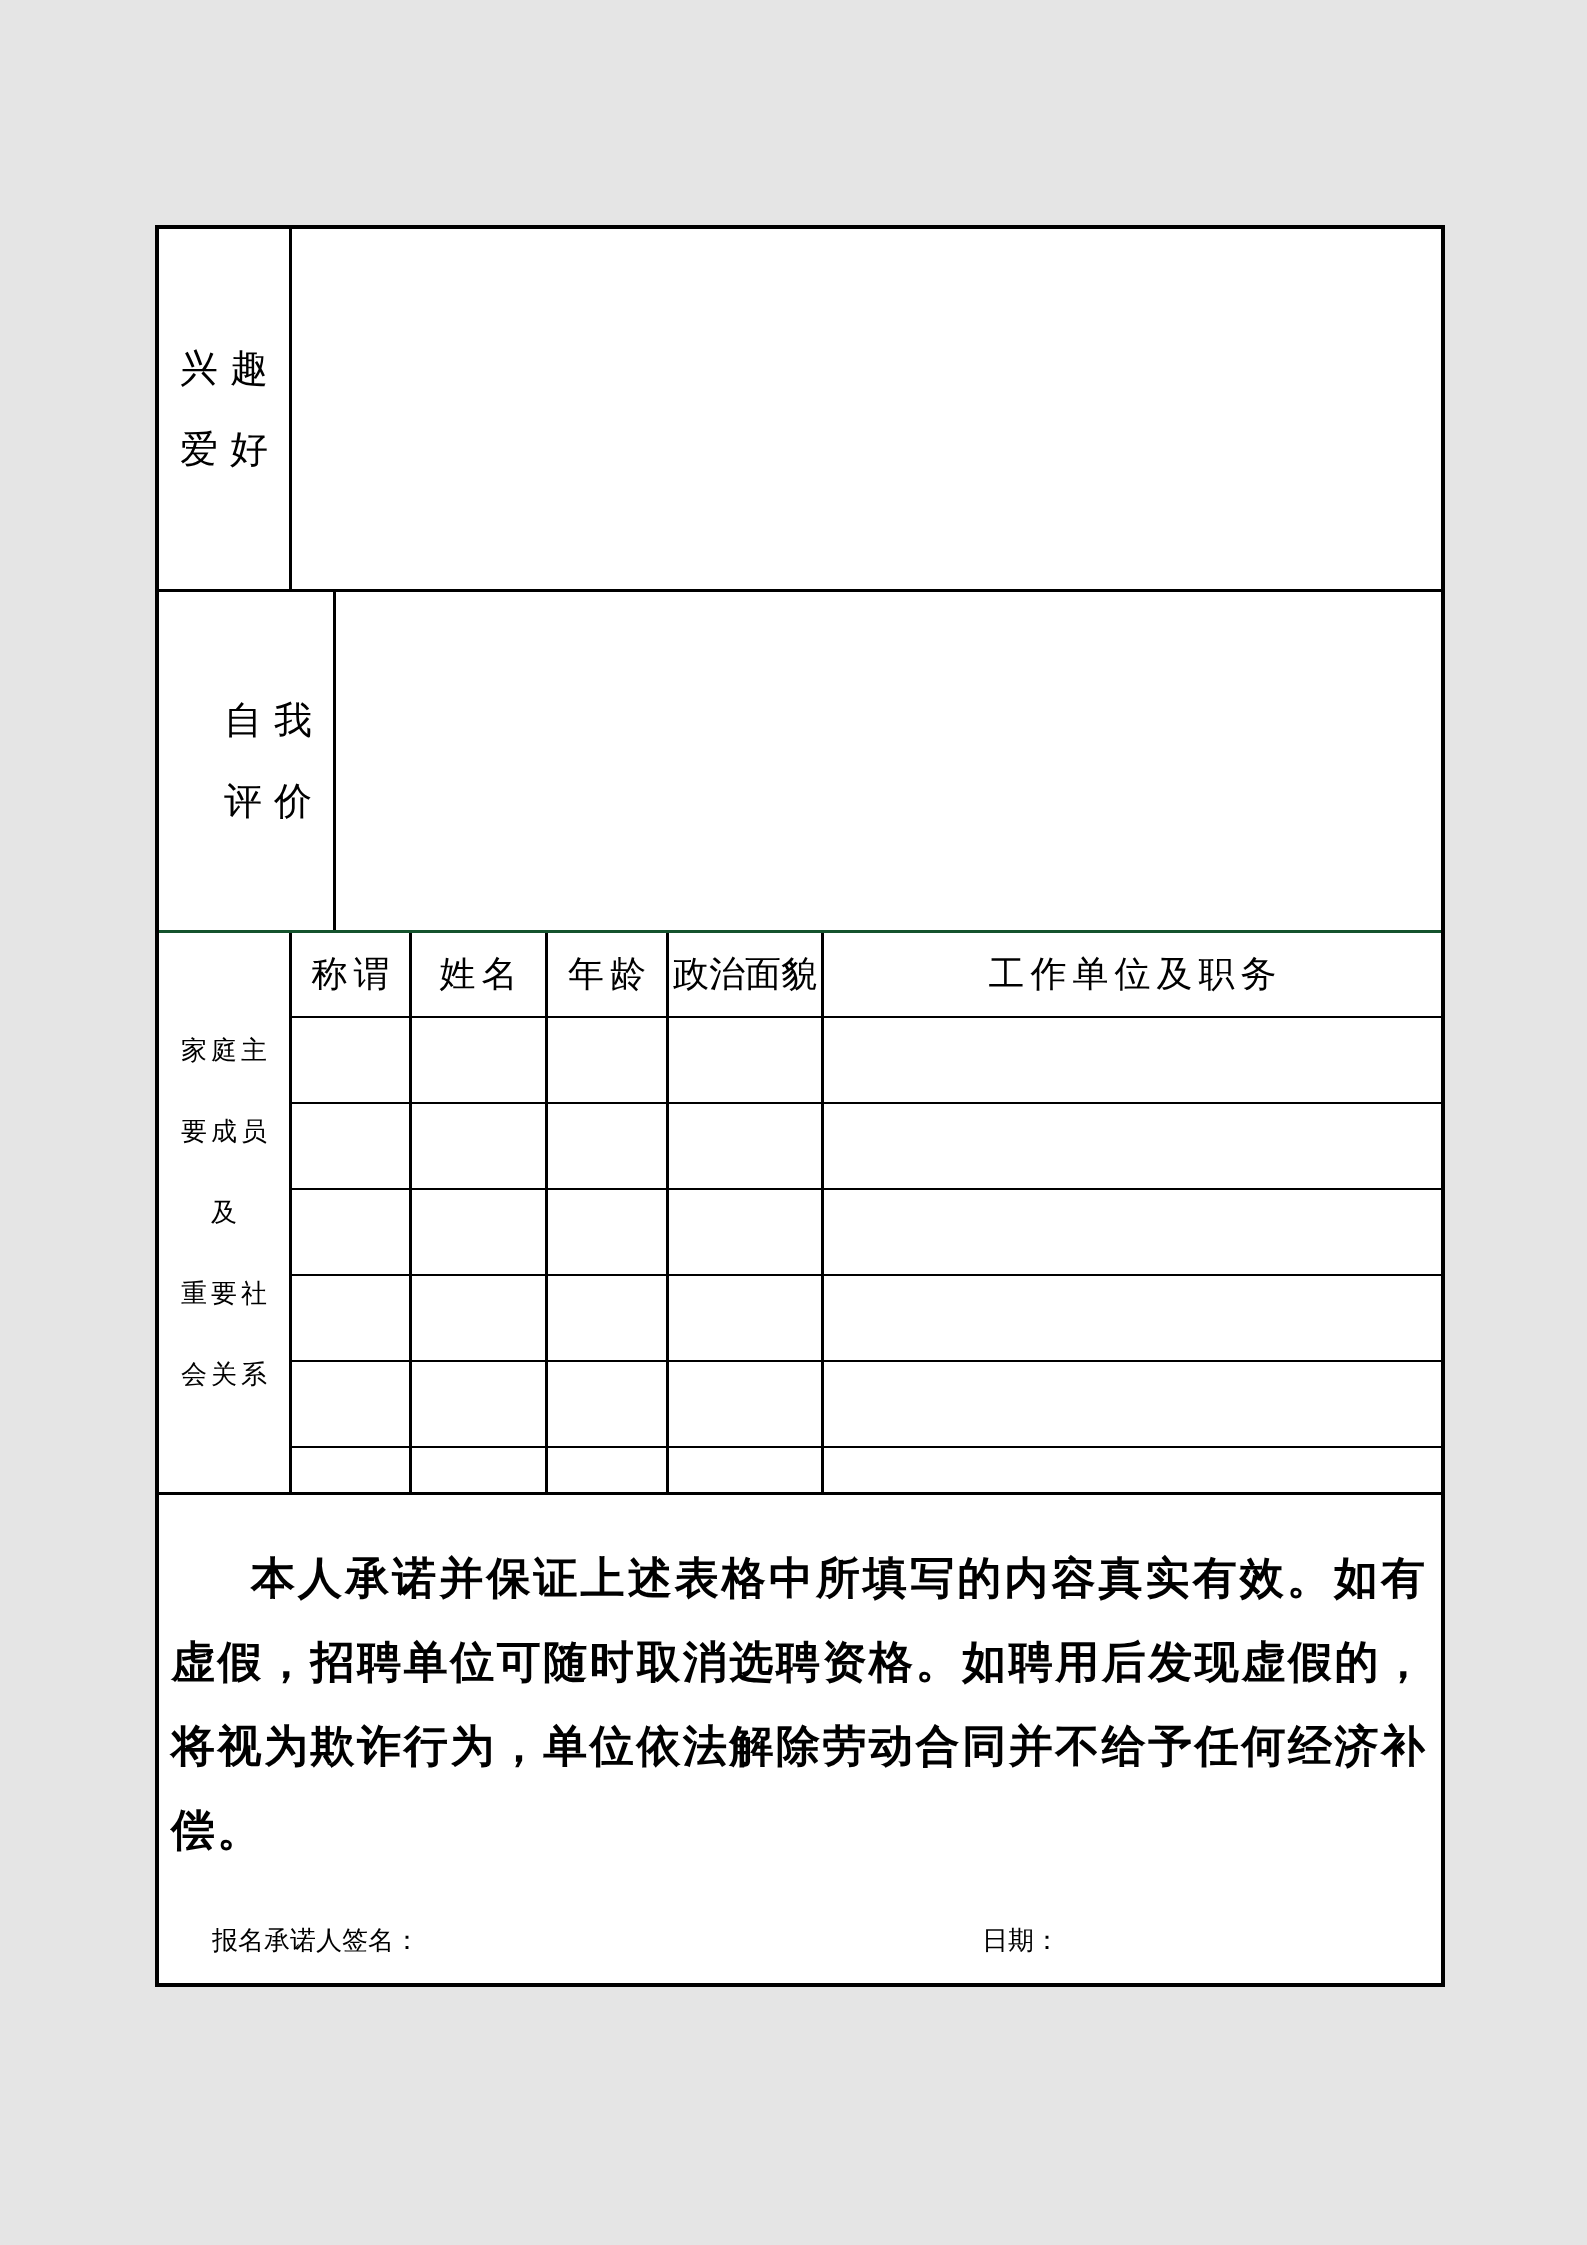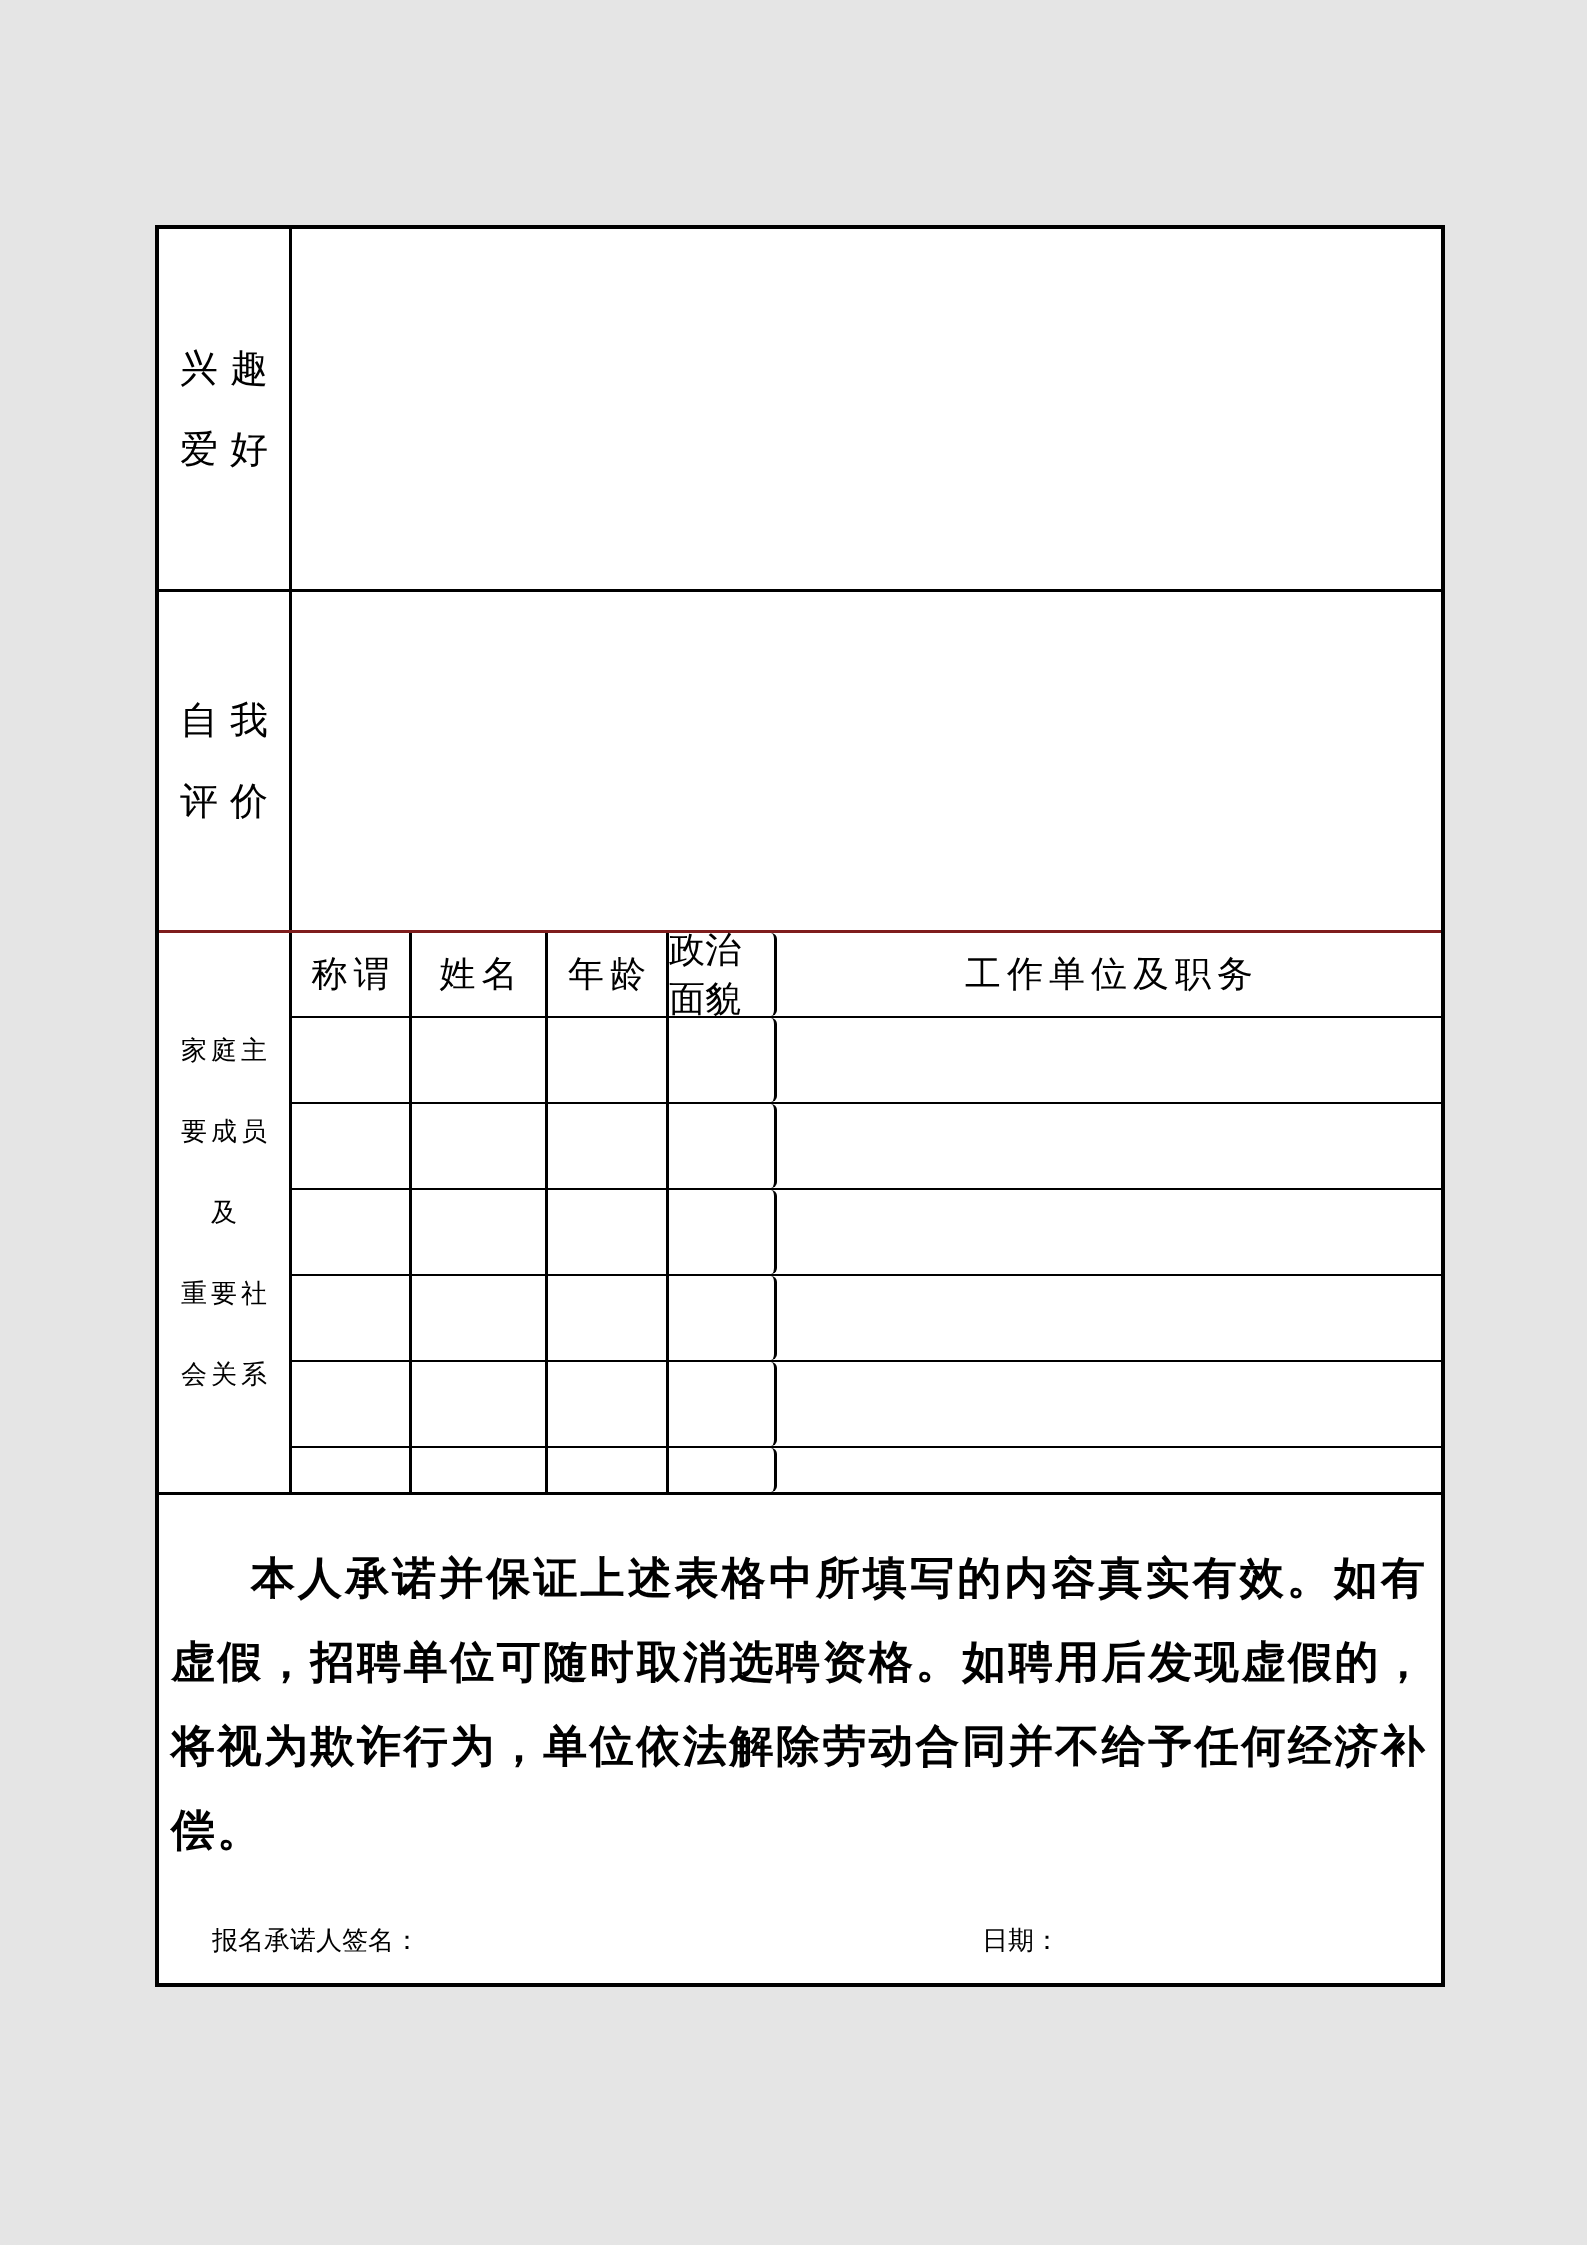--- a/index.html
+++ b/index.html
@@ -13,21 +13,21 @@
   .form-table{
     position:absolute;left:155px;top:225px;
     width:1290px;height:1762px;
     border:4px solid #000;
     box-sizing:border-box;
     display:flex;flex-direction:column;
     background:#fff;
   }
   .trow{display:flex;box-sizing:border-box;}
   .row-interests{height:385px;border-bottom:3px solid #000;}
-  .row-selfeval{height:362px;border-bottom:3px solid #7f1d1d;}
+  .row-selfeval{height:362px;border-bottom:3px solid #14532d;padding-left:44px;}
   .row-family{height:596px;border-bottom:3px solid #000;}
   .row-decl{flex:1;flex-direction:column;}
   .label-cell{
     width:133px;border-right:3px solid #000;
     display:flex;flex-direction:column;
     justify-content:center;align-items:center;
     text-align:center;box-sizing:border-box;
     flex-shrink:0;
   }
   .label-line{
@@ -42,21 +42,21 @@
   }
   .content-cell{flex:1;}
   .family-right{flex:1;display:flex;flex-direction:column;box-sizing:border-box;}
   .fam-header{height:83px;border-bottom:2px solid #000;display:flex;box-sizing:content-box;}
   .fam-row{height:84px;border-bottom:2px solid #000;display:flex;}
   .fam-row.last{border-bottom:none;flex:1;height:auto;}
   .fc{border-right:3px solid #000;box-sizing:border-box;flex-shrink:0;}
   .fc.c1{width:120px;}
   .fc.c2{width:136px;}
   .fc.c3{width:121px;}
-  .fc.c4{width:108px;border-radius:6px;}
+  .fc.c4{width:155px;}
   .fc.c5{flex:1;border-right:none;}
   .hdr{display:flex;align-items:center;justify-content:center;font-size:36px;}
   .ls6{letter-spacing:6px;text-indent:6px;}
   .ls0{letter-spacing:0;}
   .decl-wrap{padding:38px 10px 0 8px;}
   .decl-p{
     margin:4px;
     font-size:44px;line-height:84px;
     letter-spacing:2px;
     text-indent:80px;

